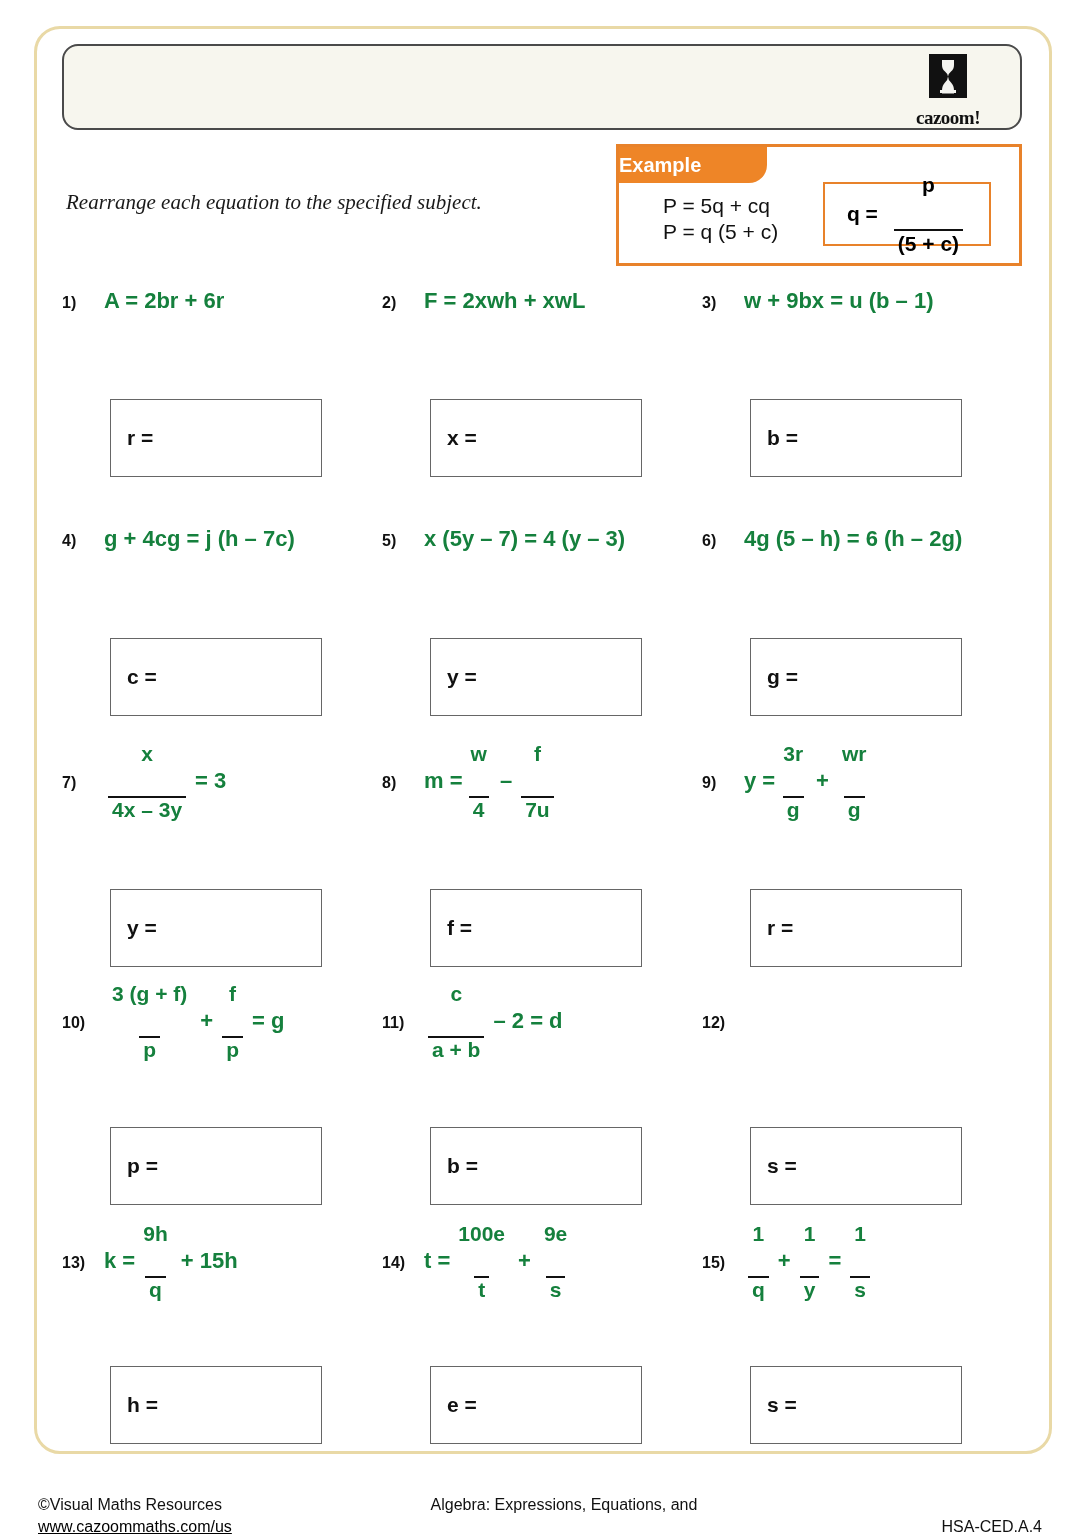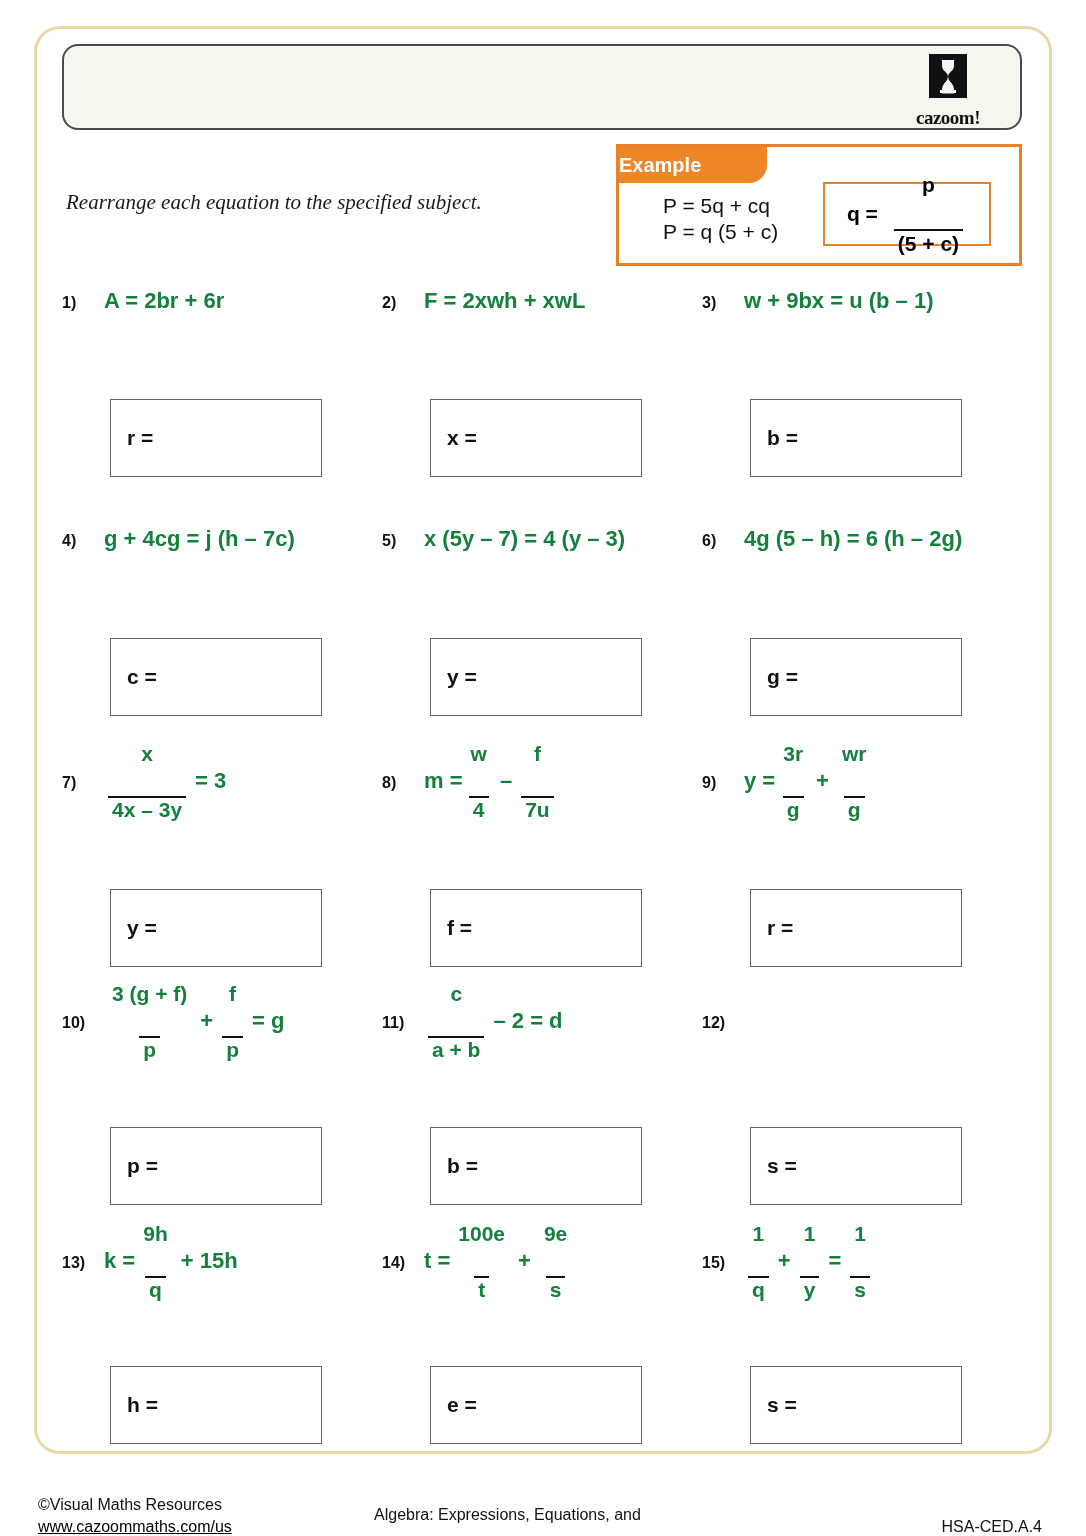--- a/index.html
+++ b/index.html
@@ -258,23 +258,23 @@
     line-height: 22px;
   }
   .footer-link {
     color: #000000;
     text-decoration: underline;
     display: block;
   }
   .footer-center {
     position: absolute;
     left: 340px;
-    top: 10px;
+    top: 0;
     width: 380px;
-    text-align: left;
+    text-align: center;
     line-height: 22px;
   }
   .footer-right {
     position: absolute;
     right: 10px;
     top: 24px;
   }
 </style>
 </head>
 <body>

